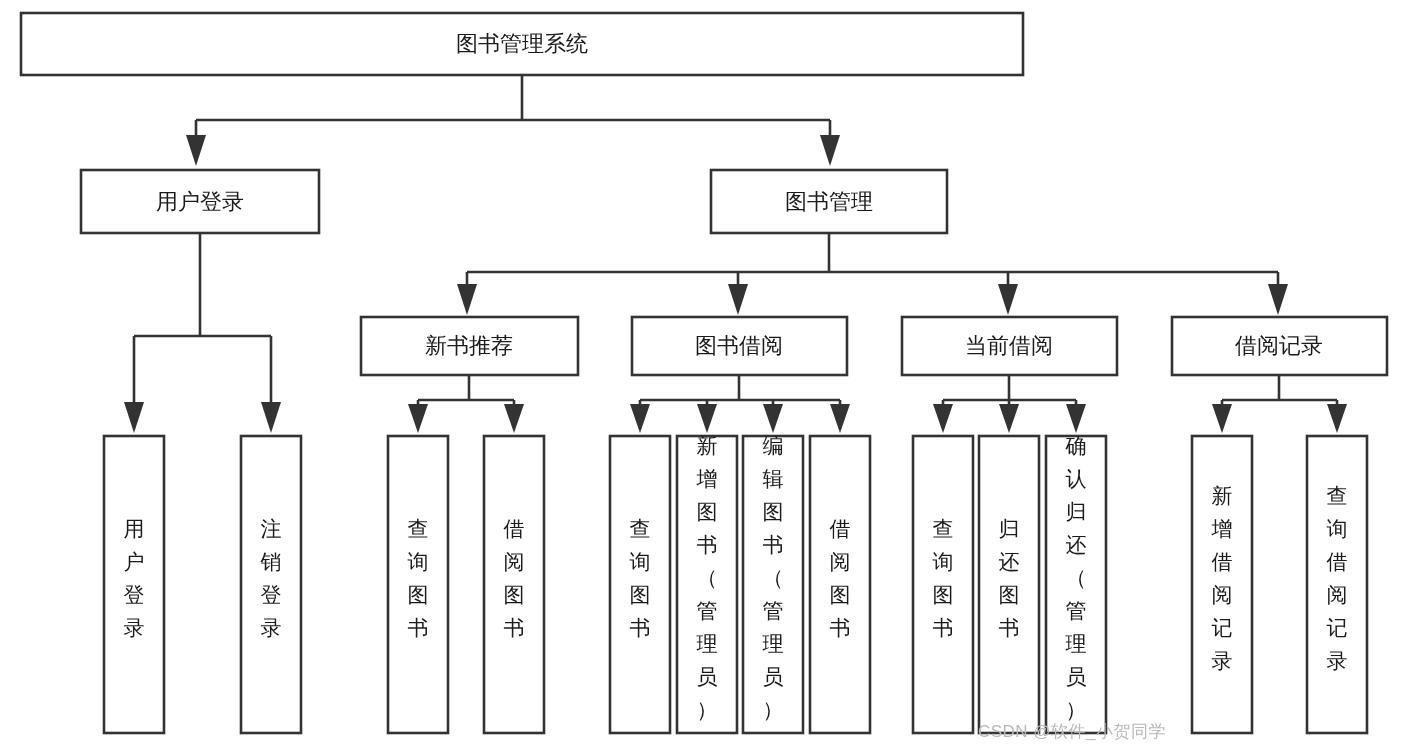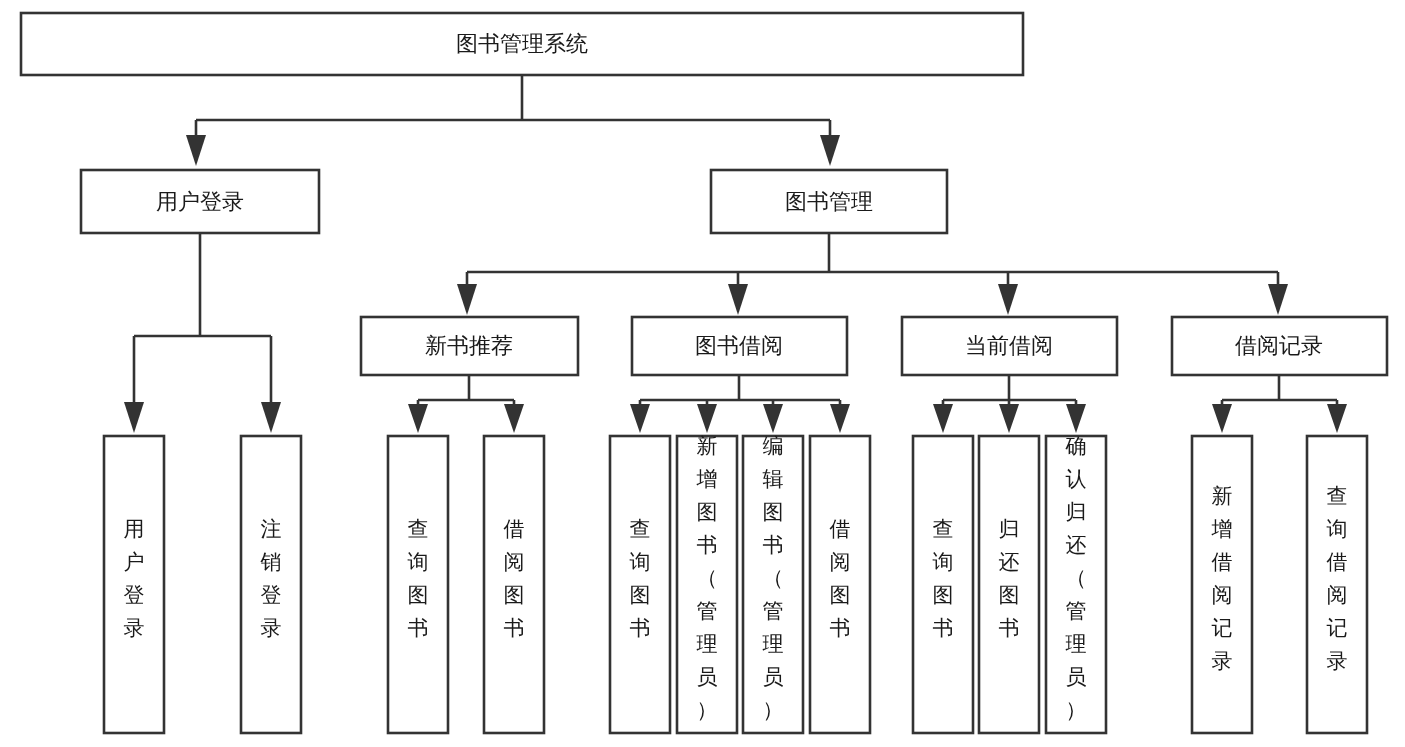--- a/index.html
+++ b/index.html
@@ -217,13 +217,14 @@
       <rect class="node-box" x="1192" y="436" width="60" height="297"></rect>
       <text class="node-label-v" x="1222" y="502.5"><tspan x="1222" dy="0">新</tspan><tspan x="1222" dy="33">增</tspan><tspan x="1222" dy="33">借</tspan><tspan x="1222" dy="33">阅</tspan><tspan x="1222" dy="33">记</tspan><tspan x="1222" dy="33">录</tspan></text>
     </g>
     <g>
       <rect class="node-box" x="1307" y="436" width="60" height="297"></rect>
       <text class="node-label-v" x="1337" y="502.5"><tspan x="1337" dy="0">查</tspan><tspan x="1337" dy="33">询</tspan><tspan x="1337" dy="33">借</tspan><tspan x="1337" dy="33">阅</tspan><tspan x="1337" dy="33">记</tspan><tspan x="1337" dy="33">录</tspan></text>
     </g>
 
   </svg>
 
+  <div class="watermark">CSDN @软件_小贺同学</div>
 </div>
 
 </body></html>

